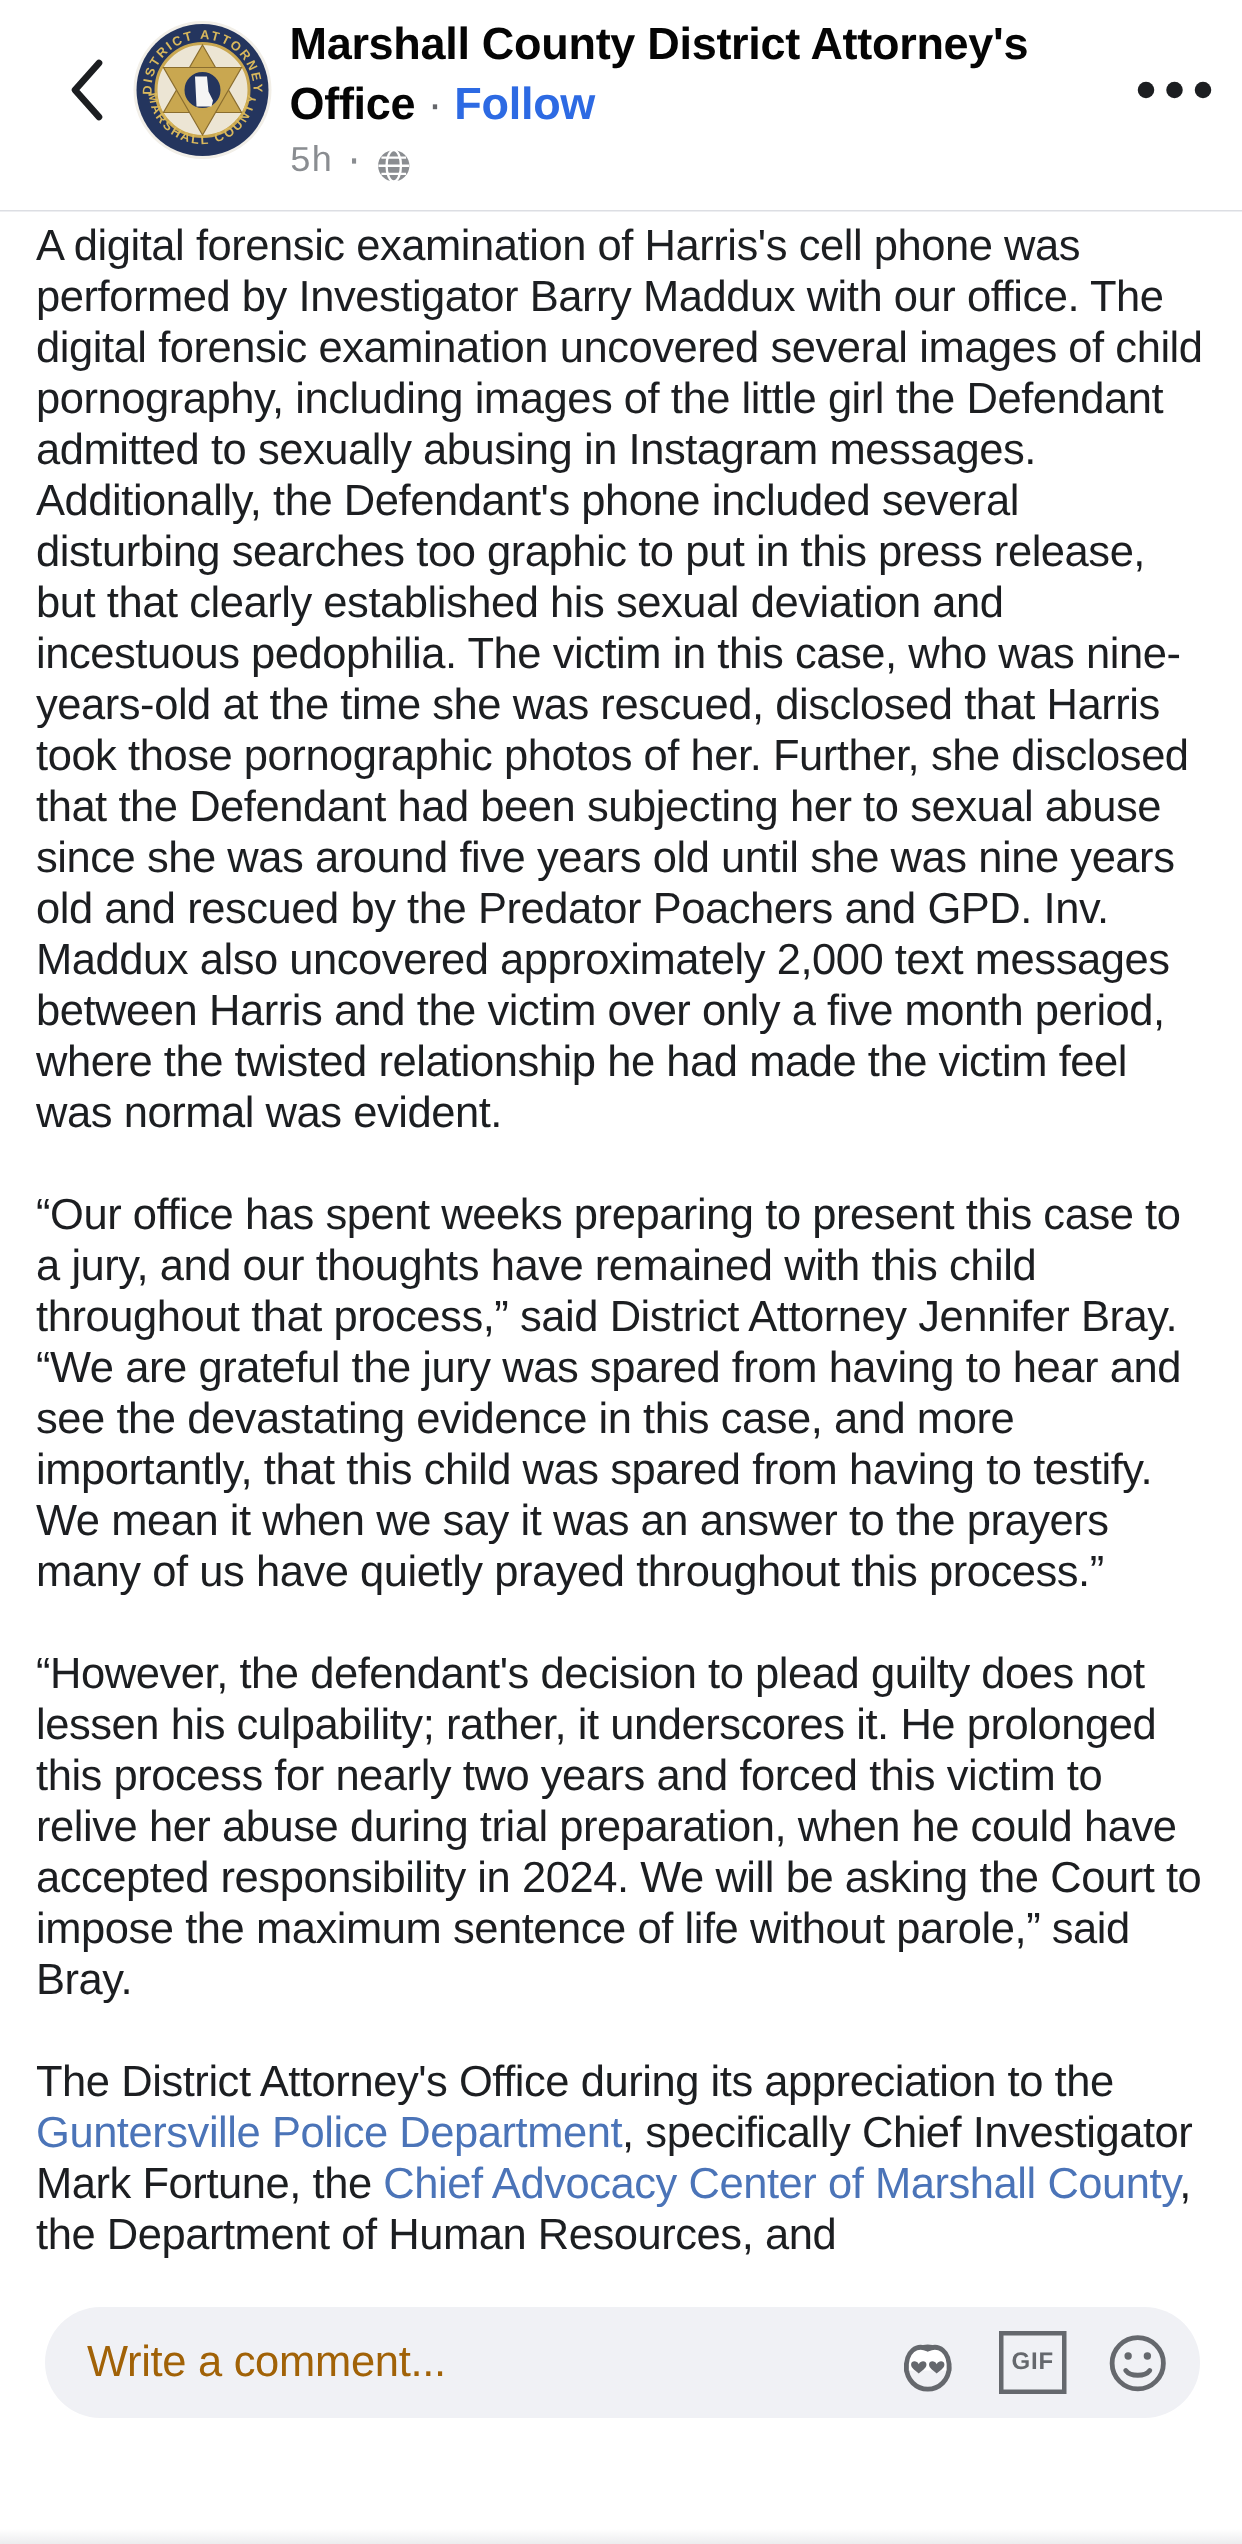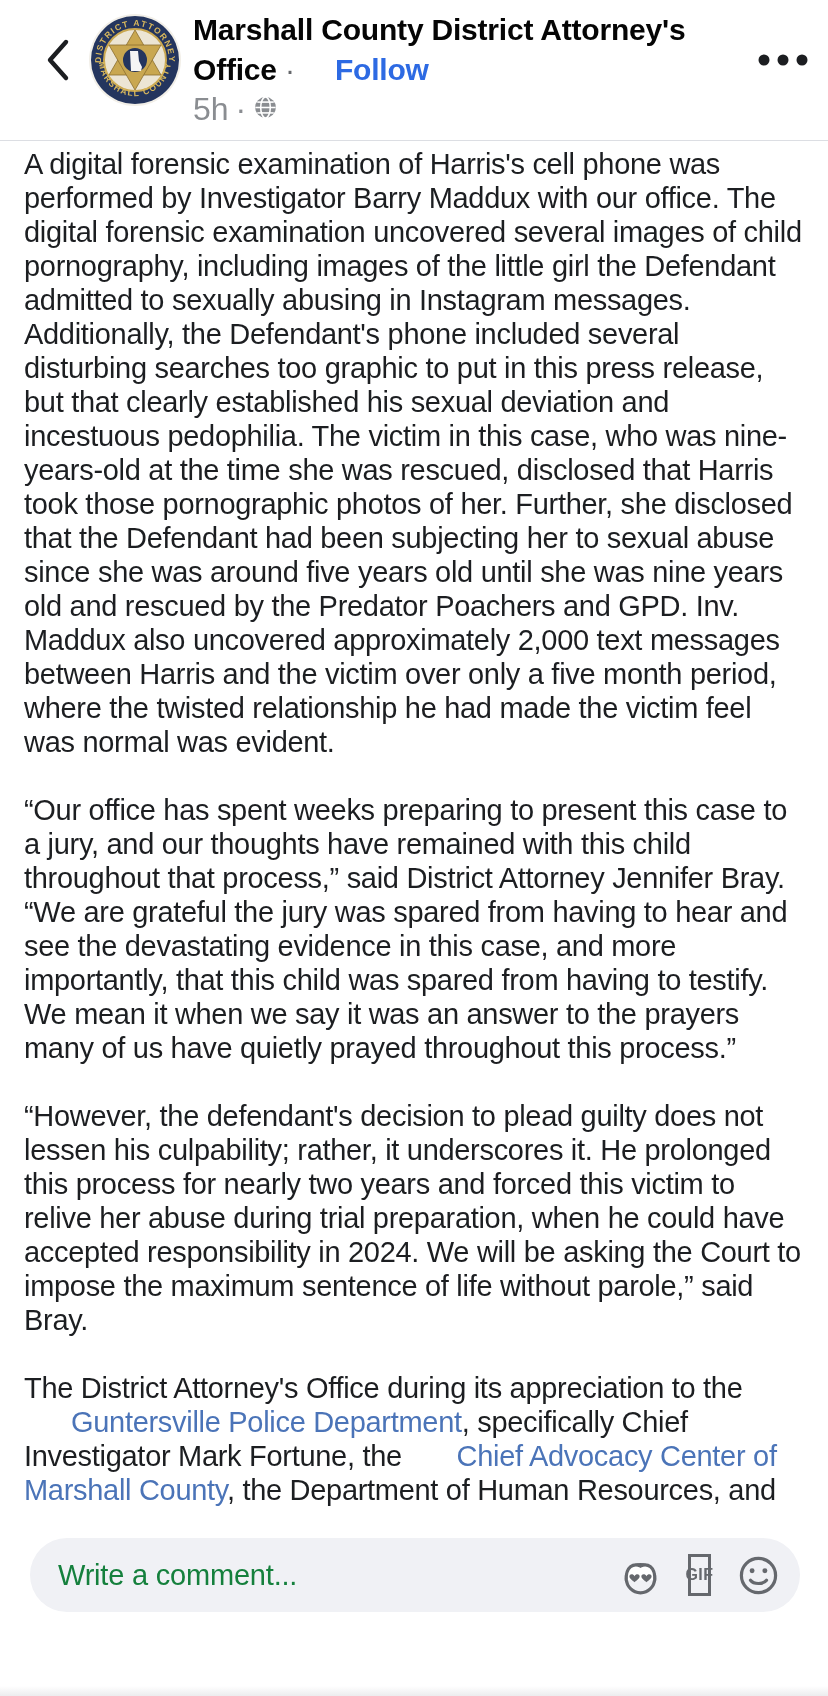--- a/index.html
+++ b/index.html
@@ -39,66 +39,66 @@
     overflow:hidden;cursor:pointer;
   }
   .head-text{
     position:absolute;left:193px;top:10px;width:578px;
   }
   .title{
     font-size:30px;line-height:40px;font-weight:700;
     color:#050505;letter-spacing:-0.2px;
   }
   .title .sep{font-weight:400;color:#65676b;}
-  .title .follow{color:var(--follow-blue);font-weight:700;cursor:pointer;margin-left:32px;}
+  .title .follow{color:var(--follow-blue);font-weight:700;cursor:pointer;}
   .meta{
     margin-top:5px;
-    display:flex;align-items:flex-start;gap:7px;
-    font-size:32px;color:var(--muted);line-height:28px;
+    display:flex;align-items:flex-end;gap:7px;
+    font-size:24px;color:var(--muted);line-height:28px;font-family:Liberation Mono, monospace;
   }
   .more-btn{
     position:absolute;right:14px;top:40px;
     width:62px;height:40px;
     background:none;border:none;padding:0;cursor:pointer;
     display:flex;align-items:center;justify-content:center;
   }
   
   .post-text{
     padding:6px 23px 0 24px;
     font-size:29px;line-height:34px;
     letter-spacing:-0.3px;
     color:var(--text);
   }
   .post-paragraph{margin:0 0 34px 0;}
-  .entity-link{color:var(--link-blue);cursor:pointer;margin-left:47px;}
+  .entity-link{color:var(--link-blue);cursor:pointer;}
   
   .comment-bar{
     position:absolute;left:0;right:0;top:1536px;bottom:0;
     background:#fff;
   }
   .pill{
     position:absolute;left:30px;right:28px;top:2px;height:74px;
     background:var(--pill-bg);
     border-radius:37px;
     display:flex;align-items:center;
     cursor:text;
   }
   .placeholder{
     margin-left:28px;
-    font-size:29px;color:#15803d;letter-spacing:-0.2px;
+    font-size:29px;color:#a16207;letter-spacing:-0.2px;
     flex:0 1 auto;white-space:nowrap;overflow:hidden;
   }
   .cicons{
     margin-left:auto;margin-right:18px;
     display:flex;align-items:center;gap:24px;
   }
   .icon-btn{background:none;border:none;padding:0;cursor:pointer;display:flex;align-items:center;justify-content:center;}
   .gifbox{
     display:flex;align-items:center;justify-content:center;
-    width:23px;height:42px;
+    width:45px;height:42px;
     border:3px solid var(--icon-gray);
     border-radius:0;
     color:var(--icon-gray);
     font-size:16px;font-weight:700;letter-spacing:0.5px;
   }
   .bottom-fade{
     position:absolute;left:0;right:0;bottom:0;height:10px;
     background:linear-gradient(#ffffff, #ececee);
   }
 </style>

